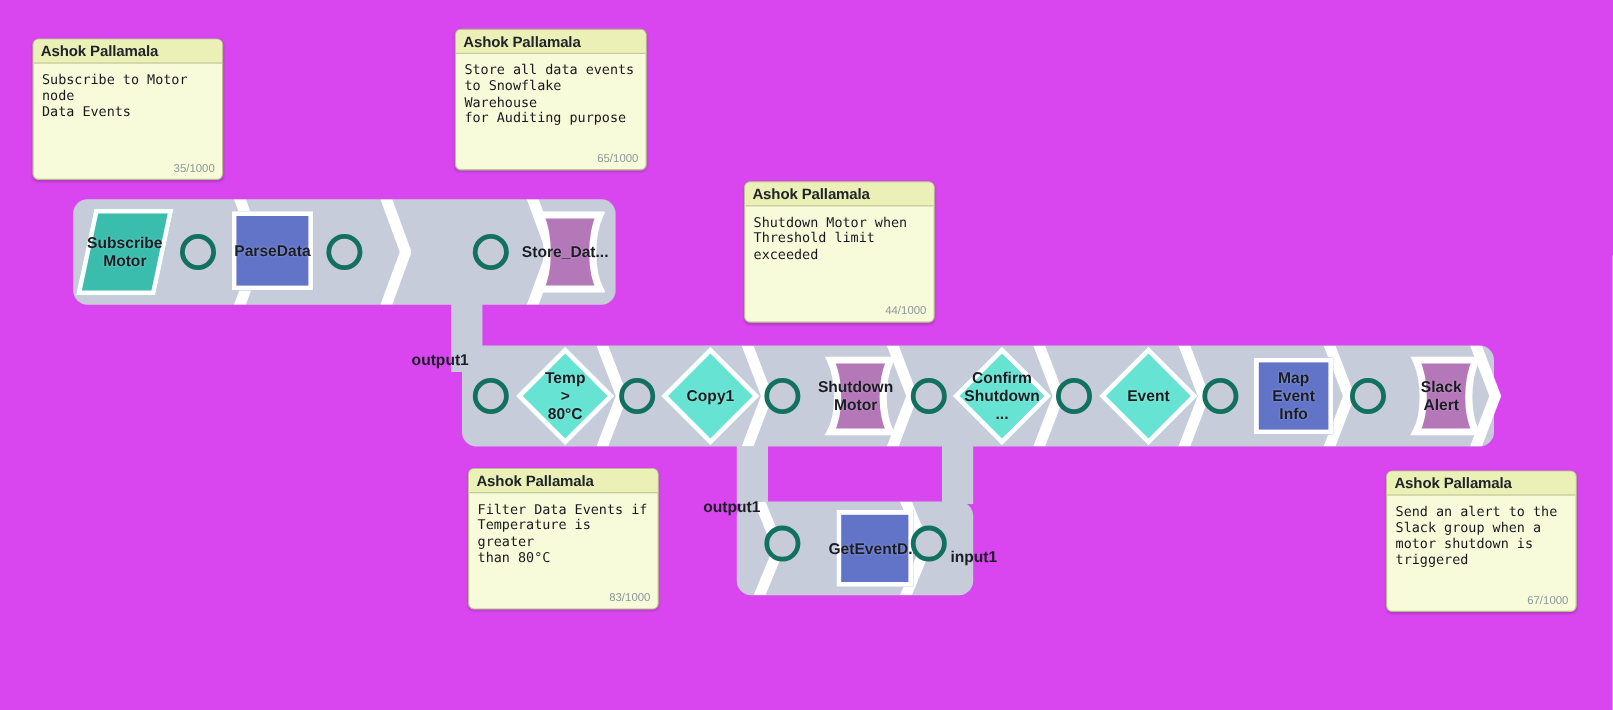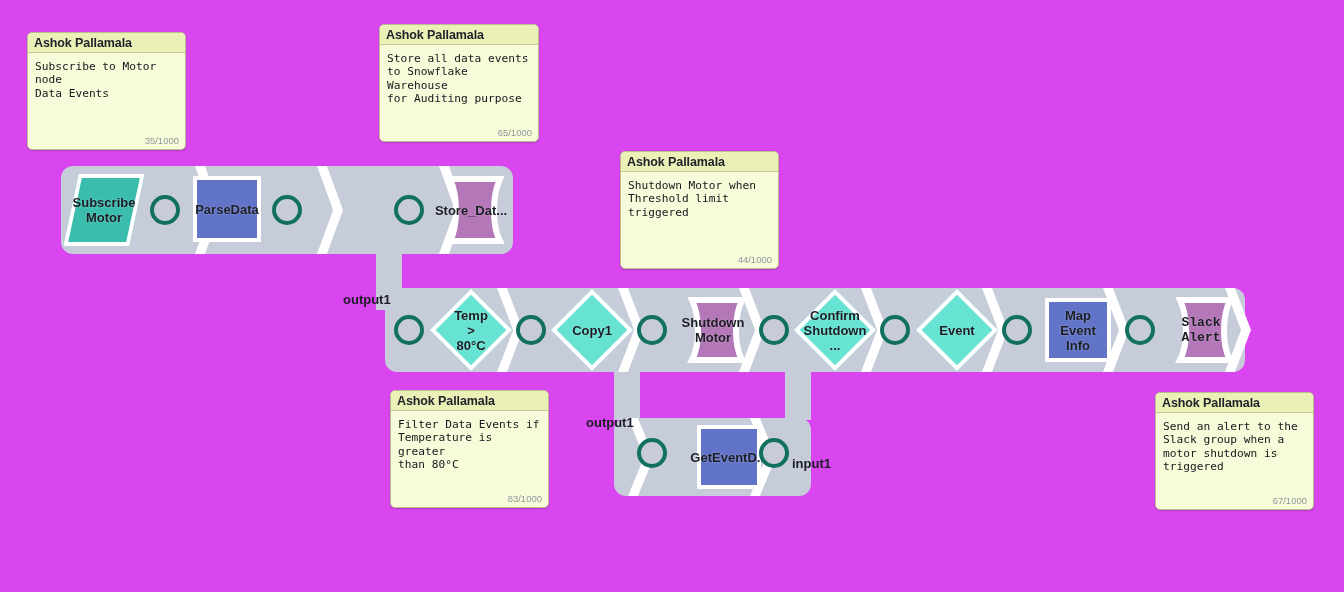--- a/index.html
+++ b/index.html
@@ -157,21 +157,21 @@
     <div class="note-body">Store all data events
 to Snowflake Warehouse
 for Auditing purpose</div>
     <div class="note-count">65/1000</div>
   </div>
 
   <div class="note" style="left:620px; top:151px; width:159px; height:118px;">
     <div class="note-head">Ashok Pallamala</div>
     <div class="note-body">Shutdown Motor when
 Threshold limit
-triggered</div>
+exceeded</div>
     <div class="note-count">44/1000</div>
   </div>
 
   <div class="note" style="left:390px; top:390px; width:159px; height:118px;">
     <div class="note-head">Ashok Pallamala</div>
     <div class="note-body">Filter Data Events if
 Temperature is greater
 than 80°C</div>
     <div class="note-count">83/1000</div>
   </div>
@@ -265,21 +265,21 @@
   </div>
 
   <div class="port" style="left:1002px; top:315px;"></div>
   <div class="node" style="left:1045px; top:298px; width:66px; height:64px;">
     <div class="shape sh-square"></div>
     <div class="label" style="white-space:pre-line;">Map Event
 Info</div>
   </div>
 
   <div class="port" style="left:1125px; top:315px;"></div>
-  <div class="node" style="left:1168px; top:297px; width:66px; height:66px;font-family:Liberation Mono, monospace;">
+  <div class="node" style="left:1168px; top:297px; width:66px; height:66px;">
     <svg class="shape" viewBox="0 0 66 66" preserveAspectRatio="none">
       <path d="M12,3 L62,3 C54,20 54,48 62,63 L12,63 C20,48 20,20 12,3 Z" fill="#b477b8" stroke="#ffffff" stroke-width="6"></path>
     </svg>
     <div class="label" style="white-space:pre-line;">Slack Alert</div>
   </div>
 
   <div class="band" style="left:614px; top:418px; width:197px; height:78px;">
     <div class="sep" style="left:14px;"></div>
     <div class="sep" style="left:136px;"></div>
   </div>

